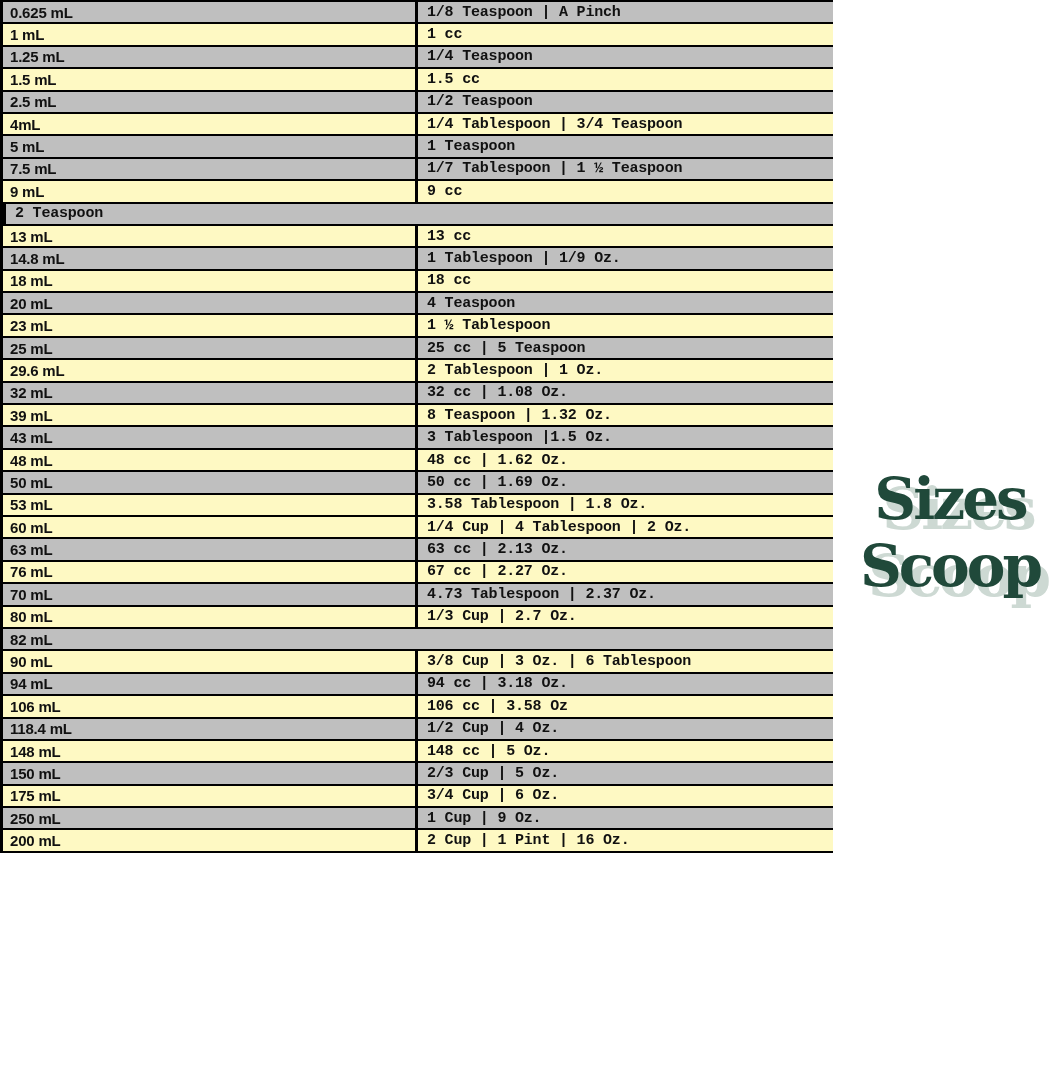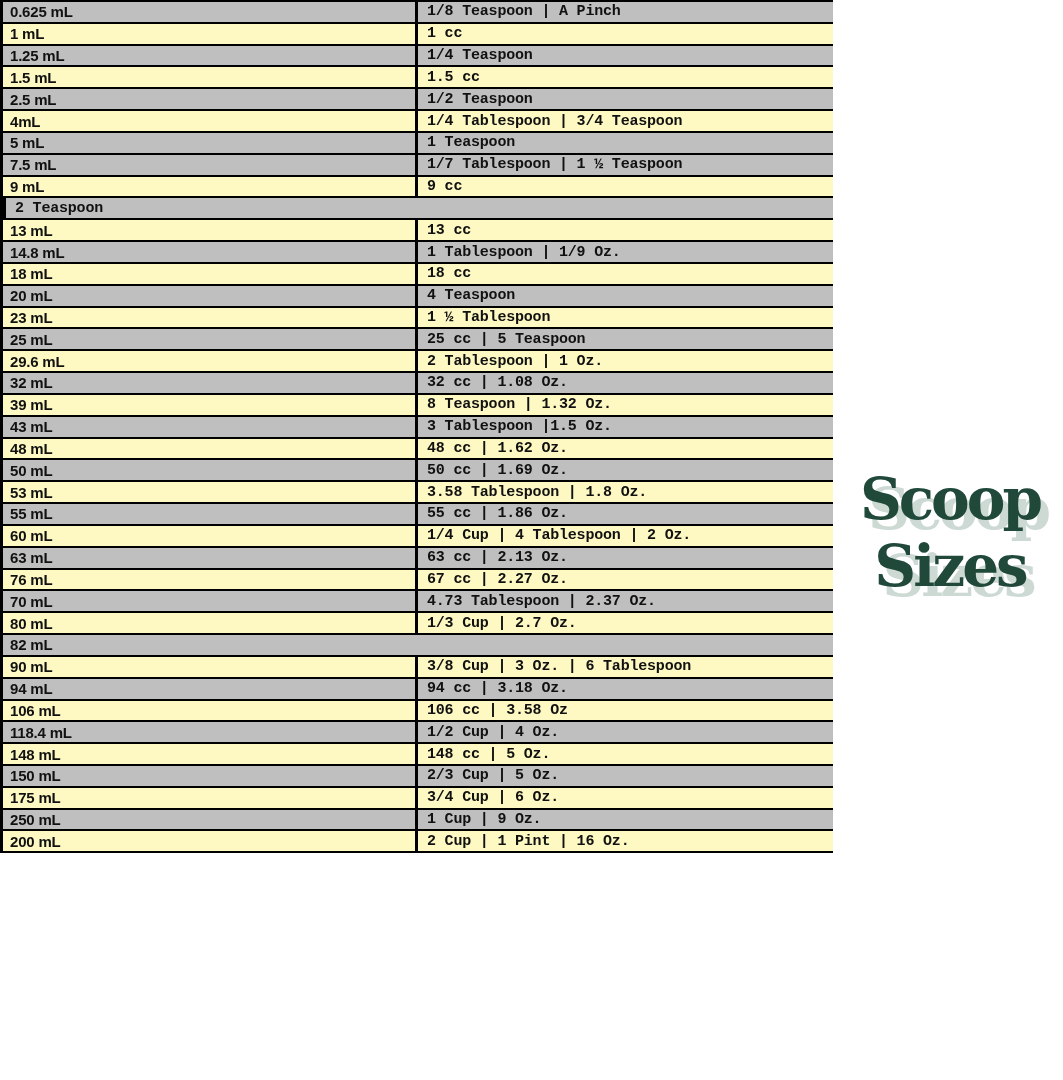--- a/index.html
+++ b/index.html
@@ -169,24 +169,20 @@
       <div class="cell conv">48 cc | 1.62 Oz.</div>
     </div>
     <div class="trow shaded">
       <div class="cell ml">50 mL</div>
       <div class="cell conv">50 cc | 1.69 Oz.</div>
     </div>
     <div class="trow">
       <div class="cell ml">53 mL</div>
       <div class="cell conv">3.58 Tablespoon | 1.8 Oz.</div>
     </div>
-    <div class="trow shaded">
-      <div class="cell ml">55 mL</div>
-      <div class="cell conv">55 cc | 1.86 Oz.</div>
-    </div>
     <div class="trow">
       <div class="cell ml">60 mL</div>
       <div class="cell conv">1/4 Cup | 4 Tablespoon | 2 Oz.</div>
     </div>
     <div class="trow shaded">
       <div class="cell ml">63 mL</div>
       <div class="cell conv">63 cc | 2.13 Oz.</div>
     </div>
     <div class="trow">
       <div class="cell ml">76 mL</div>
@@ -235,15 +231,15 @@
       <div class="cell ml">250 mL</div>
       <div class="cell conv">1 Cup | 9 Oz.</div>
     </div>
     <div class="trow">
       <div class="cell ml">200 mL</div>
       <div class="cell conv">2 Cup | 1 Pint | 16 Oz.</div>
     </div>
   </div>
 
 <div class="logo">
+  <span class="logo-line">Sizes</span>
   <span class="logo-line">Scoop</span>
-  <span class="logo-line">Sizes</span>
 </div>
 
 </body></html>

